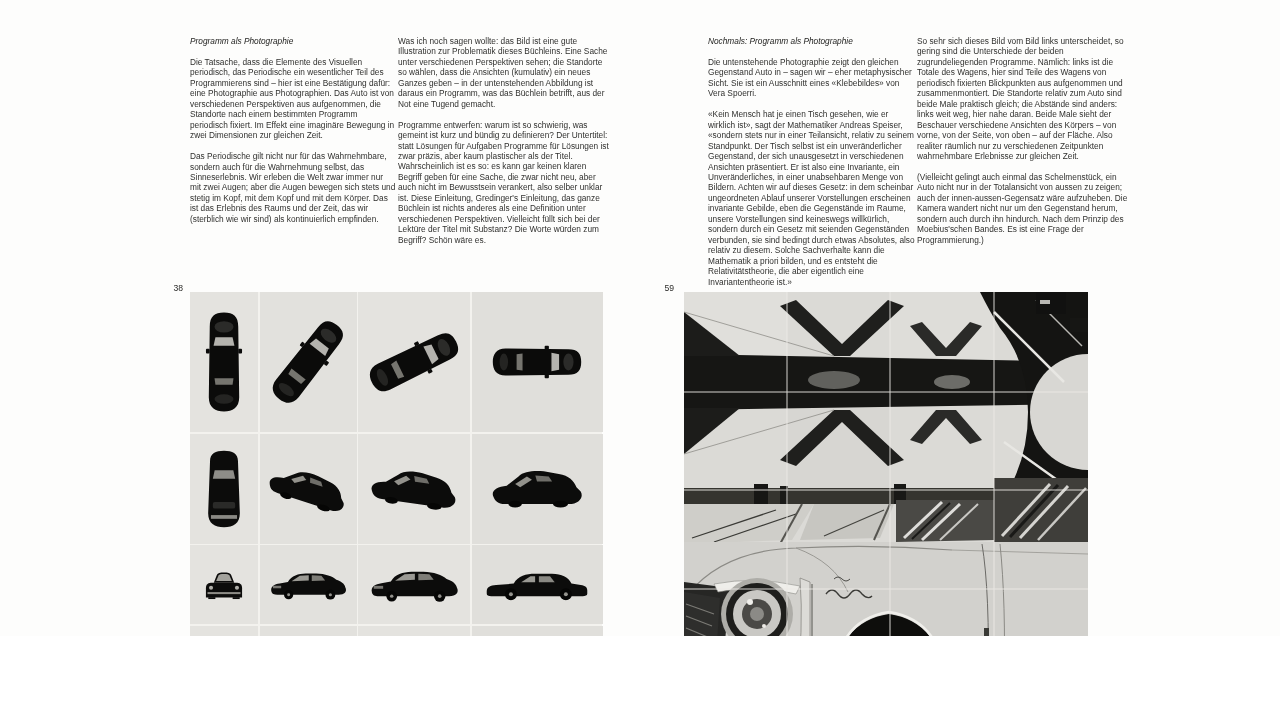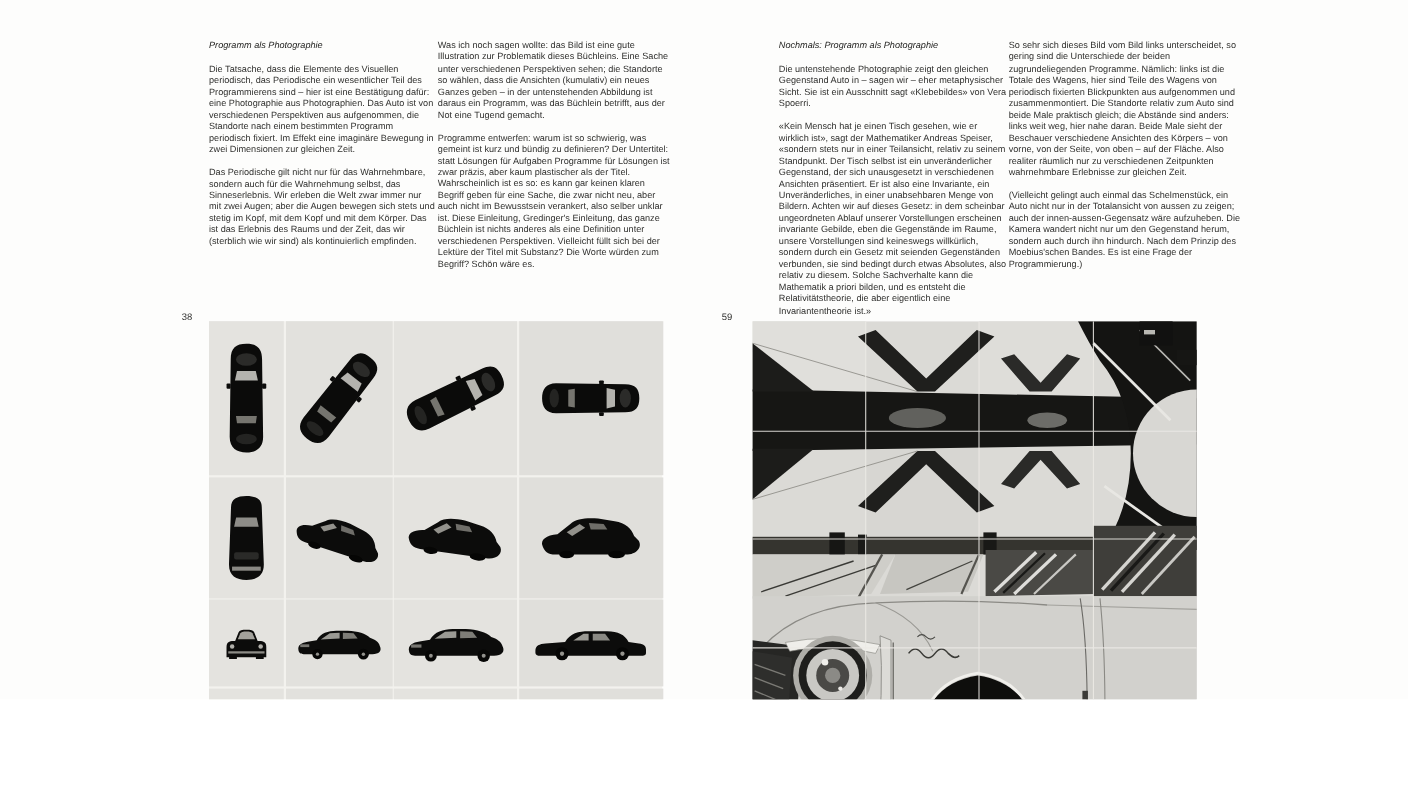--- a/index.html
+++ b/index.html
@@ -6,21 +6,21 @@
   #canvas{position:relative;width:1280px;height:636px;background:#fdfdfc;overflow:hidden;
           font-family:"Liberation Sans", sans-serif;color:#30302e;}
   .col{position:absolute;top:36px;font-size:8.3px;line-height:10.45px;letter-spacing:0px;
        text-align:left;hyphens:auto;-webkit-hyphens:auto;}
   .col p{margin:0 0 10.5px 0;}
   .col p.heading{font-style:italic;color:#232321;margin-bottom:10.5px;}
   #col-l1{left:190px;width:206px;}
   #col-l2{left:398px;width:212px;}
   #col-r1{left:708px;width:208px;}
   #col-r2{left:917px;width:218px;}
-  .pagenum{position:absolute;font-size:8.6px;color:#2c2c2a;width:26px;text-align:center;}
+  .pagenum{position:absolute;font-size:8.6px;color:#2c2c2a;width:26px;text-align:right;}
   #pagenum-38{left:157px;top:283px;}
   #pagenum-39{left:648px;top:283px;}
   #caption-1415{position:absolute;left:138px;top:677px;font-size:8.6px;color:#2c2c2a;font-weight:bold;}
   
   #car-grid{position:absolute;left:190px;top:292px;width:412px;height:395px;
             display:grid;grid-template-columns:68px 97px 112px 131px;
             grid-template-rows:140px 110px 79px 62px;gap:1.5px;background:#f3f2ee;}
   #car-grid .cell{background:#e2e1dd;display:flex;align-items:center;justify-content:center;overflow:hidden;}
   #car-grid .cell:nth-child(odd){background:#e4e3df;}
   #car-grid .cell:nth-child(4n){background:#e0dfdb;}
@@ -95,21 +95,21 @@
     <p>Die Tatsache, dass die Elemente des Visuellen periodisch, das Periodische ein wesentlicher Teil des Programmierens sind – hier ist eine Bestätigung dafür: eine Photographie aus Photographien. Das Auto ist von verschiedenen Perspektiven aus aufgenommen, die Standorte nach einem bestimmten Programm periodisch fixiert. Im Effekt eine imaginäre Bewegung in zwei Dimensionen zur gleichen Zeit.</p>
     <p>Das Periodische gilt nicht nur für das Wahrnehmbare, sondern auch für die Wahrnehmung selbst, das Sinneserlebnis. Wir erleben die Welt zwar immer nur mit zwei Augen; aber die Augen bewegen sich stets und stetig im Kopf, mit dem Kopf und mit dem Körper. Das ist das Erlebnis des Raums und der Zeit, das wir (sterblich wie wir sind) als kontinuierlich empfinden.</p>
   </div>
   <div class="col" id="col-l2">
     <p>Was ich noch sagen wollte: das Bild ist eine gute Illustration zur Problematik dieses Büchleins. Eine Sache unter verschiedenen Perspektiven sehen; die Standorte so wählen, dass die Ansichten (kumulativ) ein neues Ganzes geben – in der untenstehenden Abbildung ist daraus ein Programm, was das Büchlein betrifft, aus der Not eine Tugend gemacht.</p>
     <p>Programme entwerfen: warum ist so schwierig, was gemeint ist kurz und bündig zu definieren? Der Untertitel: statt Lösungen für Aufgaben Programme für Lösungen ist zwar präzis, aber kaum plastischer als der Titel. Wahrscheinlich ist es so: es kann gar keinen klaren Begriff geben für eine Sache, die zwar nicht neu, aber auch nicht im Bewusstsein verankert, also selber unklar ist. Diese Einleitung, Gredinger's Einleitung, das ganze Büchlein ist nichts anderes als eine Definition unter verschiedenen Perspektiven. Vielleicht füllt sich bei der Lektüre der Titel mit Substanz? Die Worte würden zum Begriff? Schön wäre es.</p>
   </div>
 
   <div class="col" id="col-r1">
     <p class="heading">Nochmals: Programm als Photographie</p>
-    <p>Die untenstehende Photographie zeigt den gleichen Gegenstand Auto in – sagen wir – eher metaphysischer Sicht. Sie ist ein Ausschnitt sagt «Klebebildes» von Vera Spoerri.</p>
+    <p>Die untenstehende Photographie zeigt den gleichen Gegenstand Auto in – sagen wir – eher metaphysischer Sicht. Sie ist ein Ausschnitt eines «Klebebildes» von Vera Spoerri.</p>
     <p>«Kein Mensch hat je einen Tisch gesehen, wie er wirklich ist», sagt der Mathematiker Andreas Speiser, «sondern stets nur in einer Teilansicht, relativ zu seinem Standpunkt. Der Tisch selbst ist ein unveränderlicher Gegenstand, der sich unausgesetzt in verschiedenen Ansichten präsentiert. Er ist also eine Invariante, ein Unveränderliches, in einer unabsehbaren Menge von Bildern. Achten wir auf dieses Gesetz: in dem scheinbar ungeordneten Ablauf unserer Vorstellungen erscheinen invariante Gebilde, eben die Gegenstände im Raume, unsere Vorstellungen sind keineswegs willkürlich, sondern durch ein Gesetz mit seienden Gegenständen verbunden, sie sind bedingt durch etwas Absolutes, also relativ zu diesem. Solche Sachverhalte kann die Mathematik a priori bilden, und es entsteht die Relativitätstheorie, die aber eigentlich eine Invariantentheorie ist.»</p>
   </div>
   <div class="col" id="col-r2">
     <p>So sehr sich dieses Bild vom Bild links unterscheidet, so gering sind die Unterschiede der beiden zugrundeliegenden Programme. Nämlich: links ist die Totale des Wagens, hier sind Teile des Wagens von periodisch fixierten Blickpunkten aus aufgenommen und zusammenmontiert. Die Standorte relativ zum Auto sind beide Male praktisch gleich; die Abstände sind anders: links weit weg, hier nahe daran. Beide Male sieht der Beschauer verschiedene Ansichten des Körpers – von vorne, von der Seite, von oben – auf der Fläche. Also realiter räumlich nur zu verschiedenen Zeitpunkten wahrnehmbare Erlebnisse zur gleichen Zeit.</p>
     <p>(Vielleicht gelingt auch einmal das Schelmenstück, ein Auto nicht nur in der Totalansicht von aussen zu zeigen; auch der innen-aussen-Gegensatz wäre aufzuheben. Die Kamera wandert nicht nur um den Gegenstand herum, sondern auch durch ihn hindurch. Nach dem Prinzip des Moebius'schen Bandes. Es ist eine Frage der Programmierung.)</p>
   </div>
 
   <div class="pagenum" id="pagenum-38">38</div>
   <div class="pagenum" id="pagenum-39">59</div>
   <div id="caption-1415">14.15</div>

